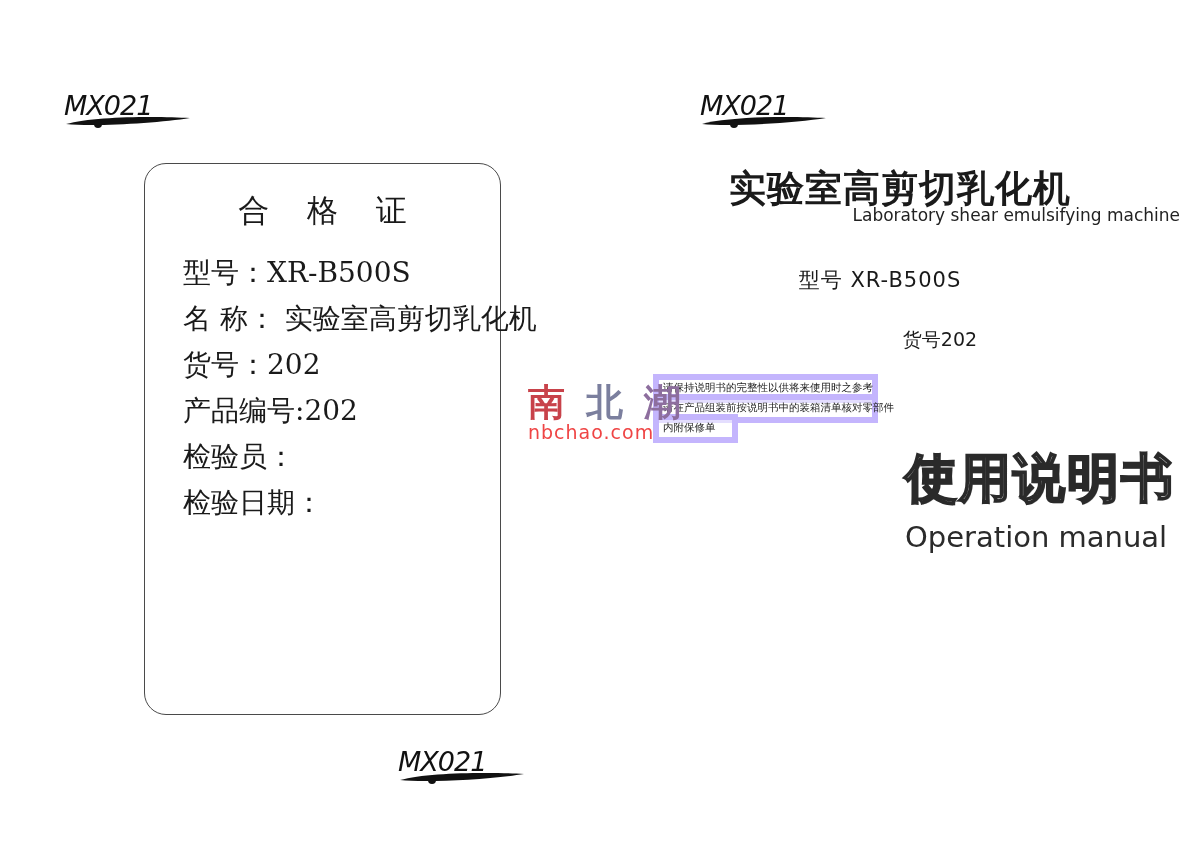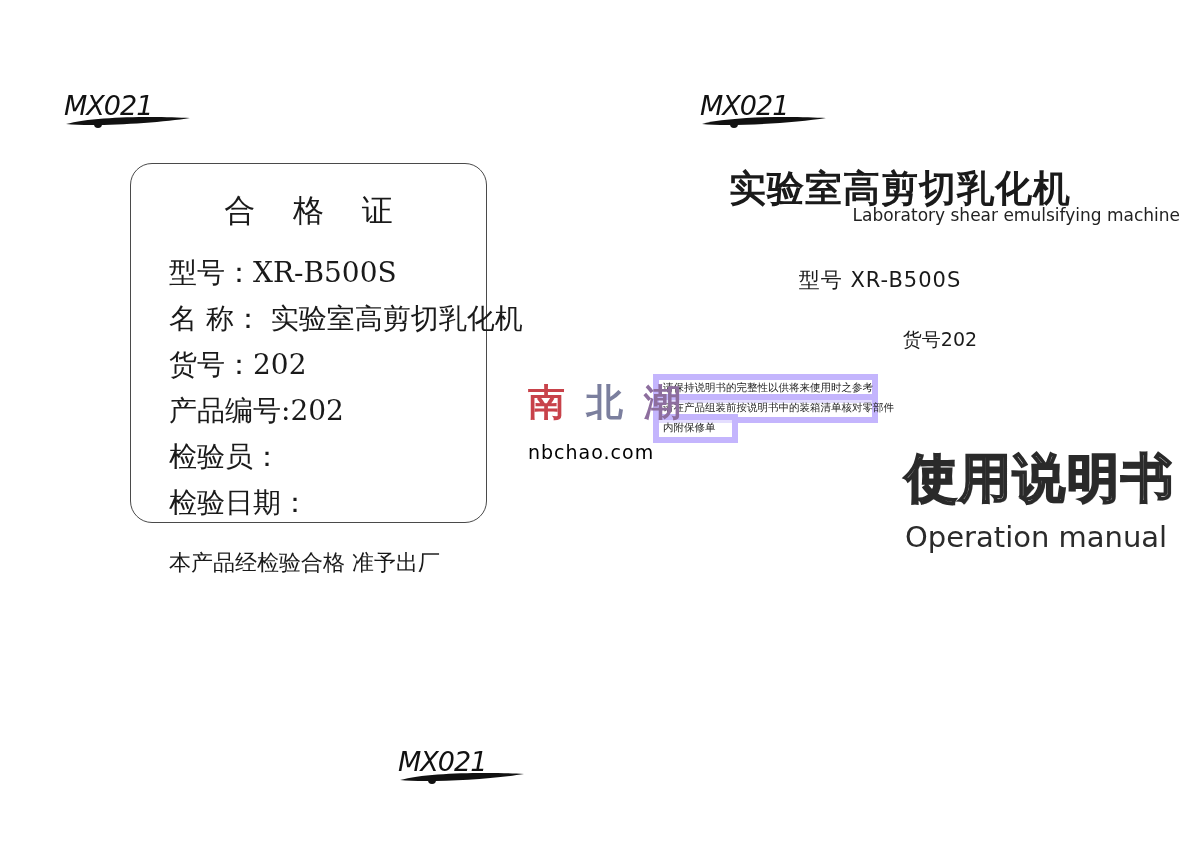--- a/index.html
+++ b/index.html
@@ -46,24 +46,24 @@
     top: -4px;
   }
 
   #logo-top-left { left: 64px; top: 92px; font-size: 27px; }
   #logo-top-right { left: 700px; top: 92px; font-size: 27px; }
   #logo-bottom { left: 398px; top: 748px; font-size: 27px; }
 
   
   #cert-card {
     position: absolute;
-    left: 130px;
+    left: 144px;
     top: 163px;
     width: 357px;
-    height: 360px;
+    height: 552px;
     border: 1.5px solid #4a4a4a;
     border-radius: 22px;
     background: #fff;
     box-sizing: border-box;
   }
   #cert-title {
     position: absolute;
     left: 0;
     right: 0;
     top: 26px;
@@ -194,23 +194,23 @@
     font-weight: bold;
     letter-spacing: 4px;
     line-height: 1;
   }
   #watermark-cn span:nth-child(1) { color: #c8424a; }
   #watermark-cn span:nth-child(2) { color: #7b7f9e; }
   #watermark-cn span:nth-child(3) { color: #8d6e9e; }
   #watermark-en {
     font-family: "DejaVu Sans", sans-serif;
     font-size: 19px;
-    color: #000000;
+    color: #ef4444;
     letter-spacing: 1px;
-    margin-top: 20px;
+    margin-top: 0;
   }
 </style>
 </head>
 <body>
 
 <div class="page">
 
   <div class="logo" id="logo-top-left">
     <span class="logo-text">MX021</span>
     <span class="logo-swoosh">
@@ -242,21 +242,20 @@
   </div>
 
   <div id="cert-card">
     <div id="cert-title">合 格 证</div>
     <div class="cert-line" id="cert-line-0">型号：XR-B500S</div>
     <div class="cert-line" id="cert-line-1">名 称： 实验室高剪切乳化机</div>
     <div class="cert-line" id="cert-line-2">货号：202</div>
     <div class="cert-line" id="cert-line-3">产品编号:202</div>
     <div class="cert-line" id="cert-line-4">检验员：</div>
     <div class="cert-line" id="cert-line-5">检验日期：</div>
-    <div id="cert-footer">本产品经检验合格 准予出厂</div>
   </div>
 
   <div id="product-title-cn">实验室高剪切乳化机</div>
   <div id="product-title-en">Laboratory shear emulsifying machine</div>
   <div id="model-line">型号 XR-B500S</div>
   <div id="item-line">货号202</div>
 
   <div class="note-box" id="note-0">请保持说明书的完整性以供将来使用时之参考</div>
   <div class="note-box" id="note-1">请在产品组装前按说明书中的装箱清单核对零部件</div>
   <div class="note-box" id="note-2">内附保修单</div>

